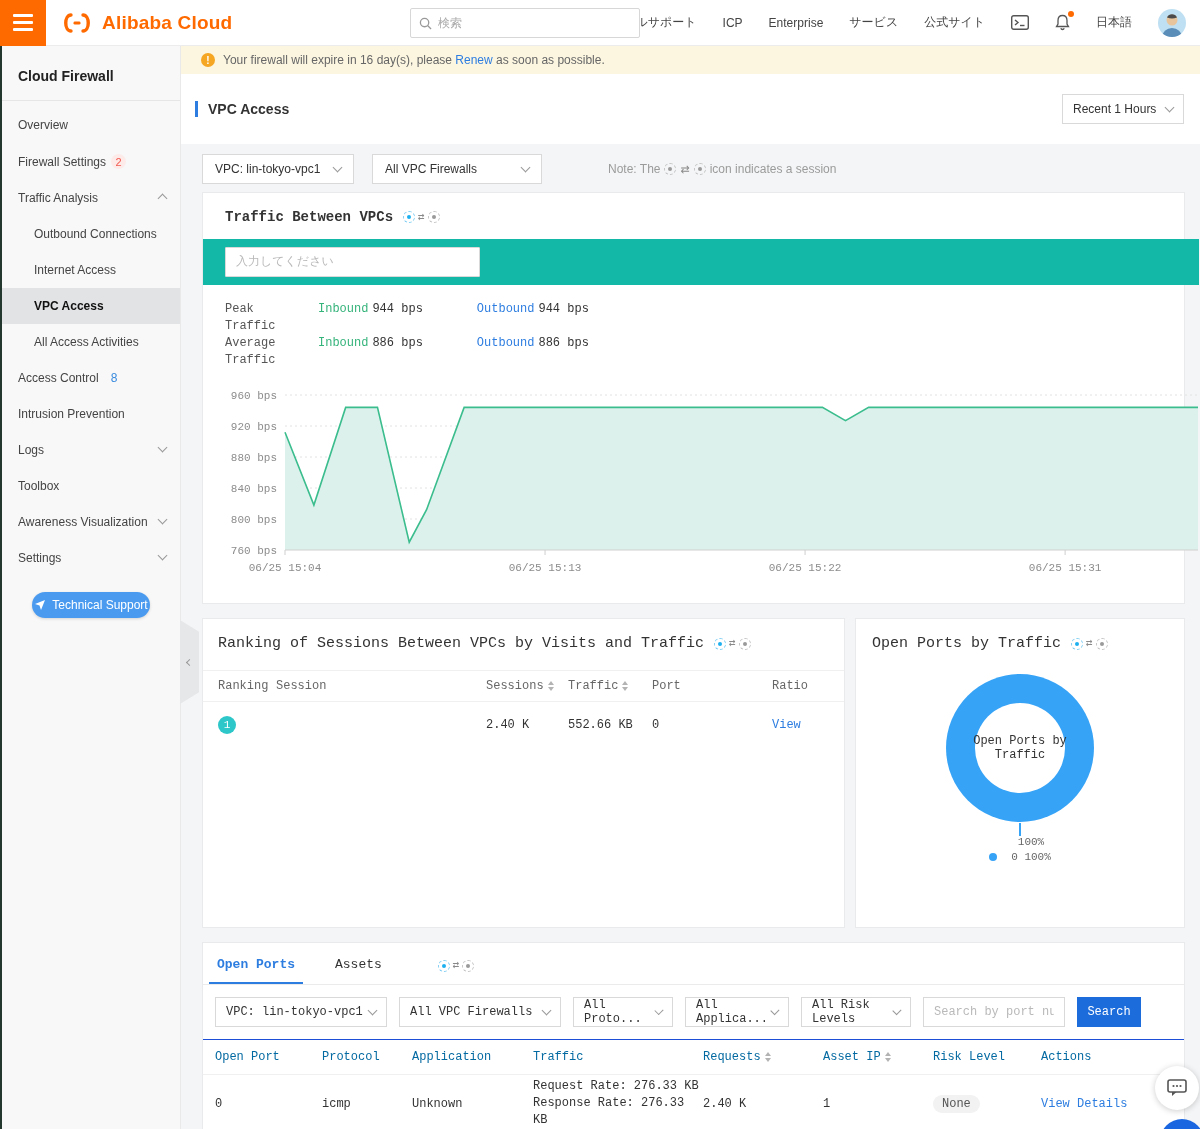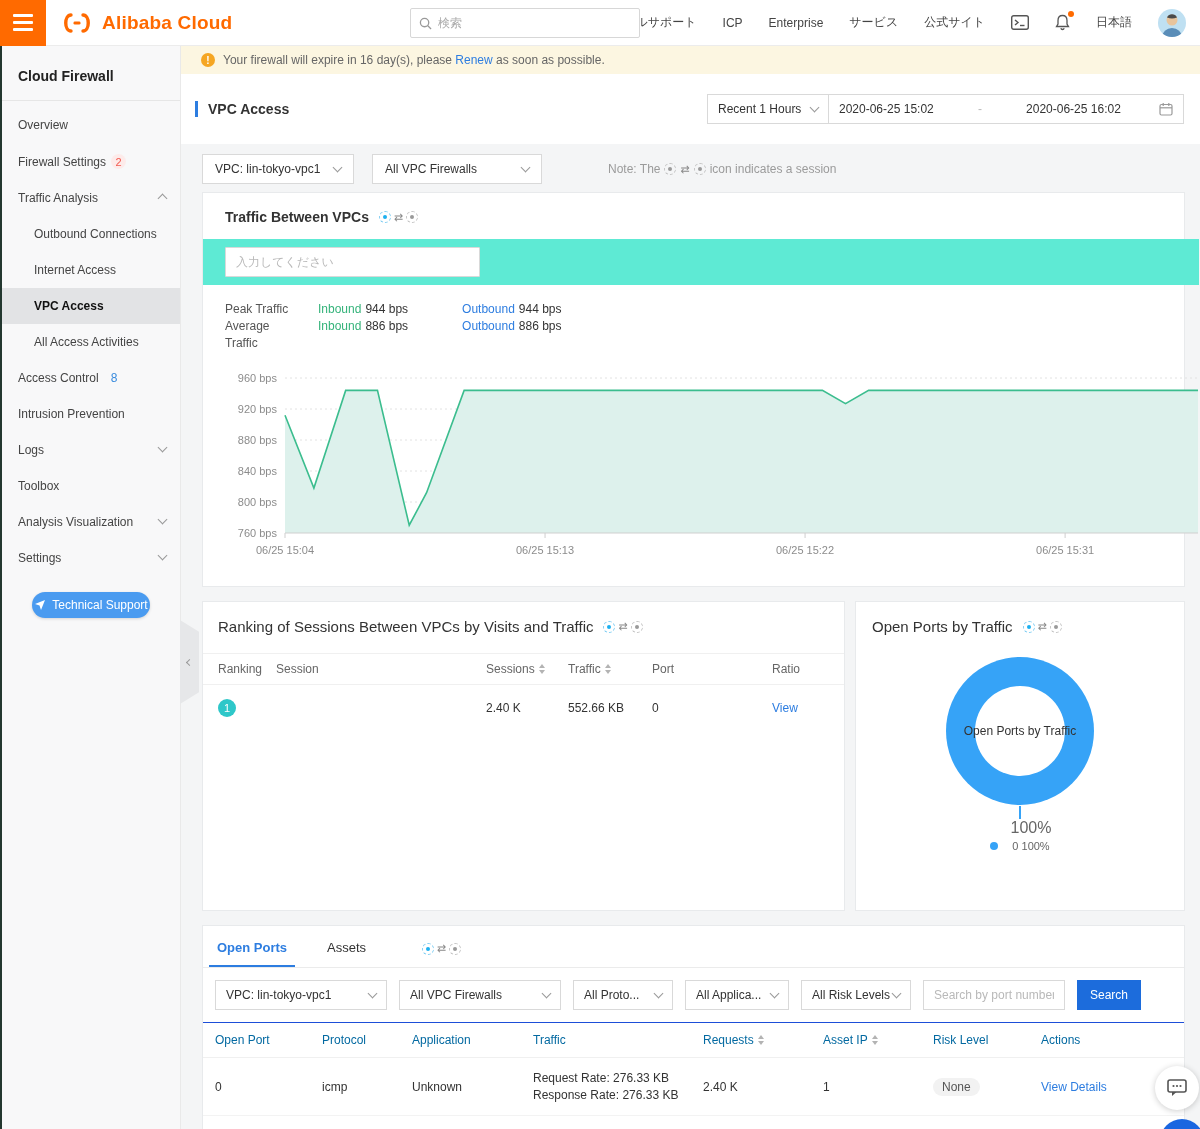--- a/index.html
+++ b/index.html
@@ -66,25 +66,25 @@
 
   
   .sess { display:inline-flex; align-items:center; gap:3px; margin-left:10px; }
   .sicon { width:12px; height:12px; border:1px dashed #7fcdf2; border-radius:50%; position:relative; display:inline-block; }
   .sicon::after { content:""; position:absolute; left:3px; top:3px; width:4px; height:4px; border-radius:50%; background:#1db0f0; }
   .sicon.gray { border-color:#c3c3c3; }
   .sicon.gray::after { background:#9a9a9a; }
   .sess-arrows { color:#8a8a8a; font-size:11px; line-height:1; }
 
   
-  .card { background:#fff; border:1px solid #e8eaec; }
+  .card { background:#fff; border:1px solid #e8eaec;font-family:Liberation Mono, monospace; }
   .traffic-card { margin:8px 15px 0 21px; overflow:visible; padding-top:16px; }
   .card-title-row { display:flex; align-items:center; padding:0 22px; }
   .card-title { font-size:14px; font-weight:bold; color:#333; }
-  .input-strip { margin-top:14px; margin-right:-15px; background:#5eead4; padding:8px 22px; }
+  .input-strip { margin-top:14px; margin-right:-15px; background:#14b8a6; padding:8px 22px; }
   .vpc-input { width:255px; height:30px; border:1px solid #d9d9d9; border-radius:1px; padding:0 10px; font-size:12px; font-family:inherit; outline:none; color:#333; }
   .vpc-input::placeholder { color:#b9b9b9; }
   .stats { padding:16px 22px 0; line-height:17px; font-size:12px; }
   .stats-row { display:flex; }
   .stats-label { width:75px; color:#555; }
   .stats-pair { margin-left:18px; }
   .in-label { color:#34b37a; }
   .out-label { color:#2d7de0; margin-left:36px; }
   .stats-val { color:#333; margin-left:4px; }
   .chart-wrap { margin-top:10px; padding-bottom:24px; }
@@ -107,21 +107,21 @@
   .sort-icon i.dnt { border-top:4px solid #b3b3b3; }
   .rank-badge { width:18px; height:18px; border-radius:50%; background:#2ec7c9; color:#fff; font-size:11px; display:flex; align-items:center; justify-content:center; }
   .redacted-bar { width:153px; height:23px; background:#8a8a8a; }
 
   .ports-card { width:330px; flex:none; padding:16px; height:310px; }
   .donut-wrap { position:relative; margin-top:22px; }
   .donut { width:148px; height:148px; border-radius:50%; margin:0 auto; position:relative; }
   .donut::after { content:""; position:absolute; inset:29px; background:#fff; border-radius:50%; }
   .donut-center { position:absolute; left:0; right:0; top:50%; transform:translateY(-50%); text-align:center; font-size:12px; color:#333; z-index:1; }
   .callout-line { width:2px; height:13px; margin:1px auto 0; }
-  .callout-label { text-align:center; font-size:16px; color:#666; margin-left:22px; }
+  .callout-label { text-align:center; font-size:11px; color:#666; margin-left:22px; }
   .donut-legend { display:flex; align-items:center; justify-content:center; gap:14px; margin-top:3px; font-size:11px; color:#666; }
   .legend-dot { width:8px; height:8px; border-radius:50%; display:inline-block; }
 
   
   .bottom-card { margin:14px 15px 0 21px; }
   .tabs-row { display:flex; align-items:center; padding:14px 16px 0 12px; border-bottom:1px solid #ebebeb; }
   .tab { font-size:13px; color:#333; padding:0 2px 12px; margin-right:36px; cursor:pointer; position:relative; }
   .tab.active { color:#2d7de0; font-weight:bold; }
   .tab.active::after { content:""; position:absolute; left:-6px; right:-6px; bottom:0; height:2px; background:#2d7de0; }
   .tabs-icons { margin-left:18px; margin-bottom:10px; }
@@ -235,21 +235,21 @@
         <span class="sb-label">Intrusion Prevention</span>
       </div>
     <div class="sb-item">
         <span class="sb-label">Logs</span>
         <span class="sb-chev"><i class="chev down"></i></span>
       </div>
     <div class="sb-item">
         <span class="sb-label">Toolbox</span>
       </div>
     <div class="sb-item">
-        <span class="sb-label">Analysis Visualization</span>
+        <span class="sb-label">Awareness Visualization</span>
         <span class="sb-chev"><i class="chev down"></i></span>
       </div>
     <div class="sb-item">
         <span class="sb-label">Settings</span>
         <span class="sb-chev"><i class="chev down"></i></span>
       </div>
     <div class="support-btn">
       <svg width="12" height="12" viewBox="0 0 12 12">
           <path d="M1 5 L11 1 L7 11 L5.5 6.5 Z" fill="#fff"></path>
         </svg>
@@ -270,31 +270,20 @@
         <span>as soon as possible.</span>
       </span>
     </div>
 
     <div class="page-header">
       <div class="page-title">VPC Access</div>
       <div class="header-right">
         <div class="range-select">
           <span>Recent 1 Hours</span>
           <i class="chev down"></i>
-        </div>
-        <div class="date-box">
-          <span>2020-06-25 15:02</span>
-          <span class="date-sep">-</span>
-          <span>2020-06-25 16:02</span>
-          <svg width="14" height="14" viewBox="0 0 14 14">
-            <rect x="1" y="2.5" width="12" height="10.5" rx="1.5" fill="none" stroke="#999" stroke-width="1.2"></rect>
-            <line x1="1" y1="5.8" x2="13" y2="5.8" stroke="#999" stroke-width="1.2"></line>
-            <line x1="4.2" y1="1" x2="4.2" y2="4" stroke="#999" stroke-width="1.2"></line>
-            <line x1="9.8" y1="1" x2="9.8" y2="4" stroke="#999" stroke-width="1.2"></line>
-          </svg>
         </div>
       </div>
     </div>
 
     <div class="filter-row">
       <div class="dd-box dd-vpc">
         <span>VPC: lin-tokyo-vpc1</span>
           <i class="chev down"></i>
       </div>
       <div class="dd-box dd-fw">

